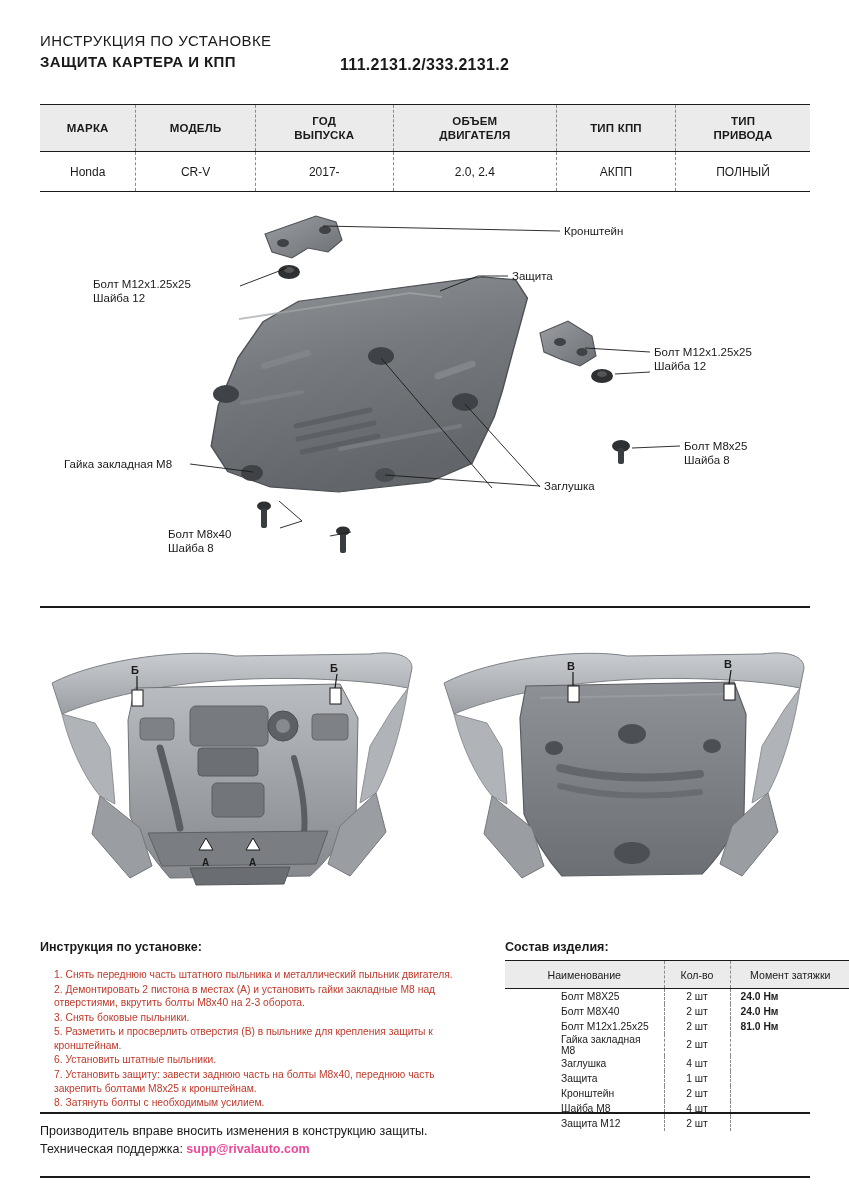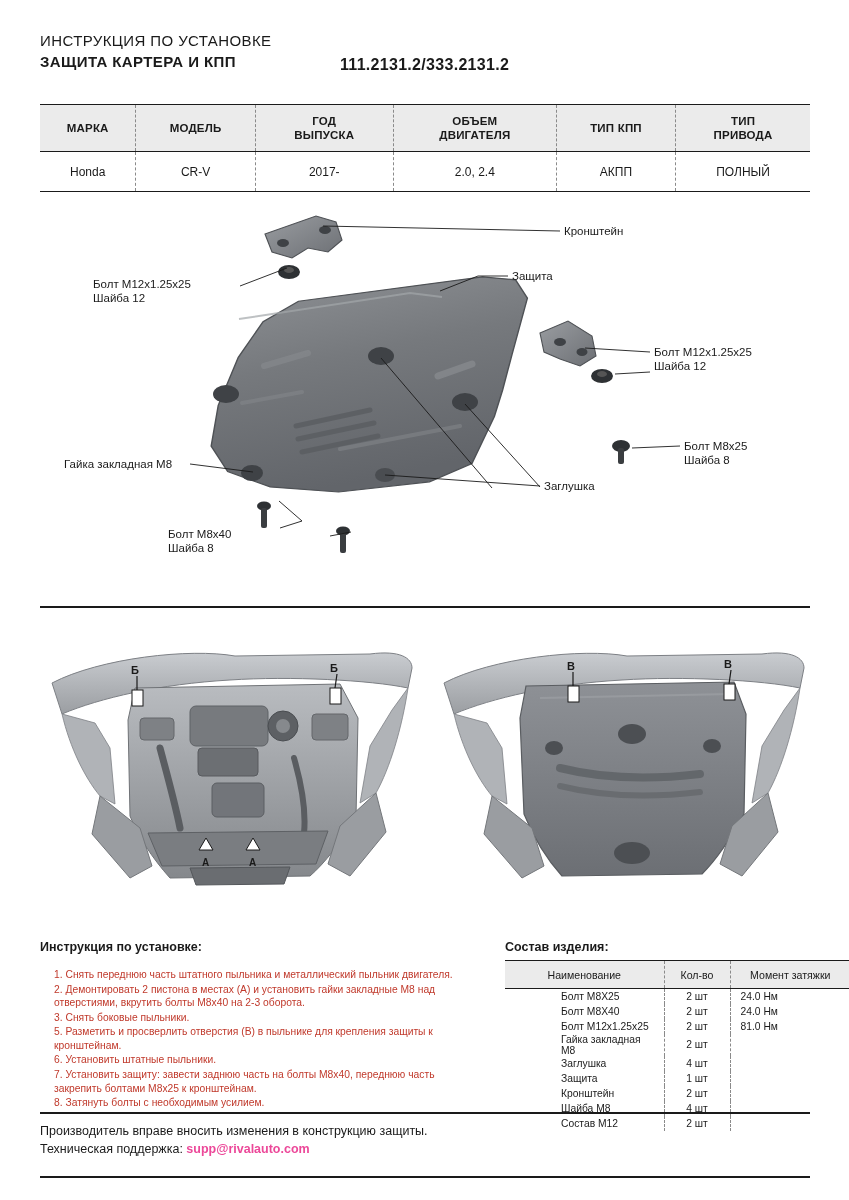--- a/index.html
+++ b/index.html
@@ -57,21 +57,21 @@
     border-left:1px dashed #8a8a8a; padding:0 6px; text-align:center;
   }
   .parts thead tr { border-top:1px solid #1a1a1a; border-bottom:1px solid #1a1a1a; }
   .parts td {
     font-size:10.3px; height:15px; padding:0 6px; text-align:center;
     border-left:1px dashed #8a8a8a;
   }
   .parts th:first-child, .parts td:first-child { border-left:none; }
   .parts td.name { text-align:left; padding-left:56px; }
   .parts td.qty { width:66px; }
-  .parts td.torque { width:120px; text-align:left; padding-left:10px; }
+  .parts td.torque { width:120px; text-align:left; padding-left:10px;font-weight:bold; }
   .parts th.c2 { width:66px; }
   .parts th.c3 { width:120px; }
 
   
   .footer { position:absolute; left:40px; top:1122px; width:770px; }
   .footer div { font-size:12.5px; line-height:1.45; }
   .mail { color:#ec4899; font-weight:bold; }
 </style>
 </head>
 <body>
@@ -362,21 +362,21 @@
           <td class="name">Кронштейн</td>
           <td class="qty">2 шт</td>
           <td class="torque"></td>
         </tr>
         <tr>
           <td class="name">Шайба М8</td>
           <td class="qty">4 шт</td>
           <td class="torque"></td>
         </tr>
         <tr>
-          <td class="name">Состав М12</td>
+          <td class="name">Защита М12</td>
           <td class="qty">2 шт</td>
           <td class="torque"></td>
         </tr>
       </tbody>
     </table>
   </div>
 
   <div class="rule" style="left:40px; top:1112px; width:770px; height:1.5px;"></div>
 
   <div class="footer">

